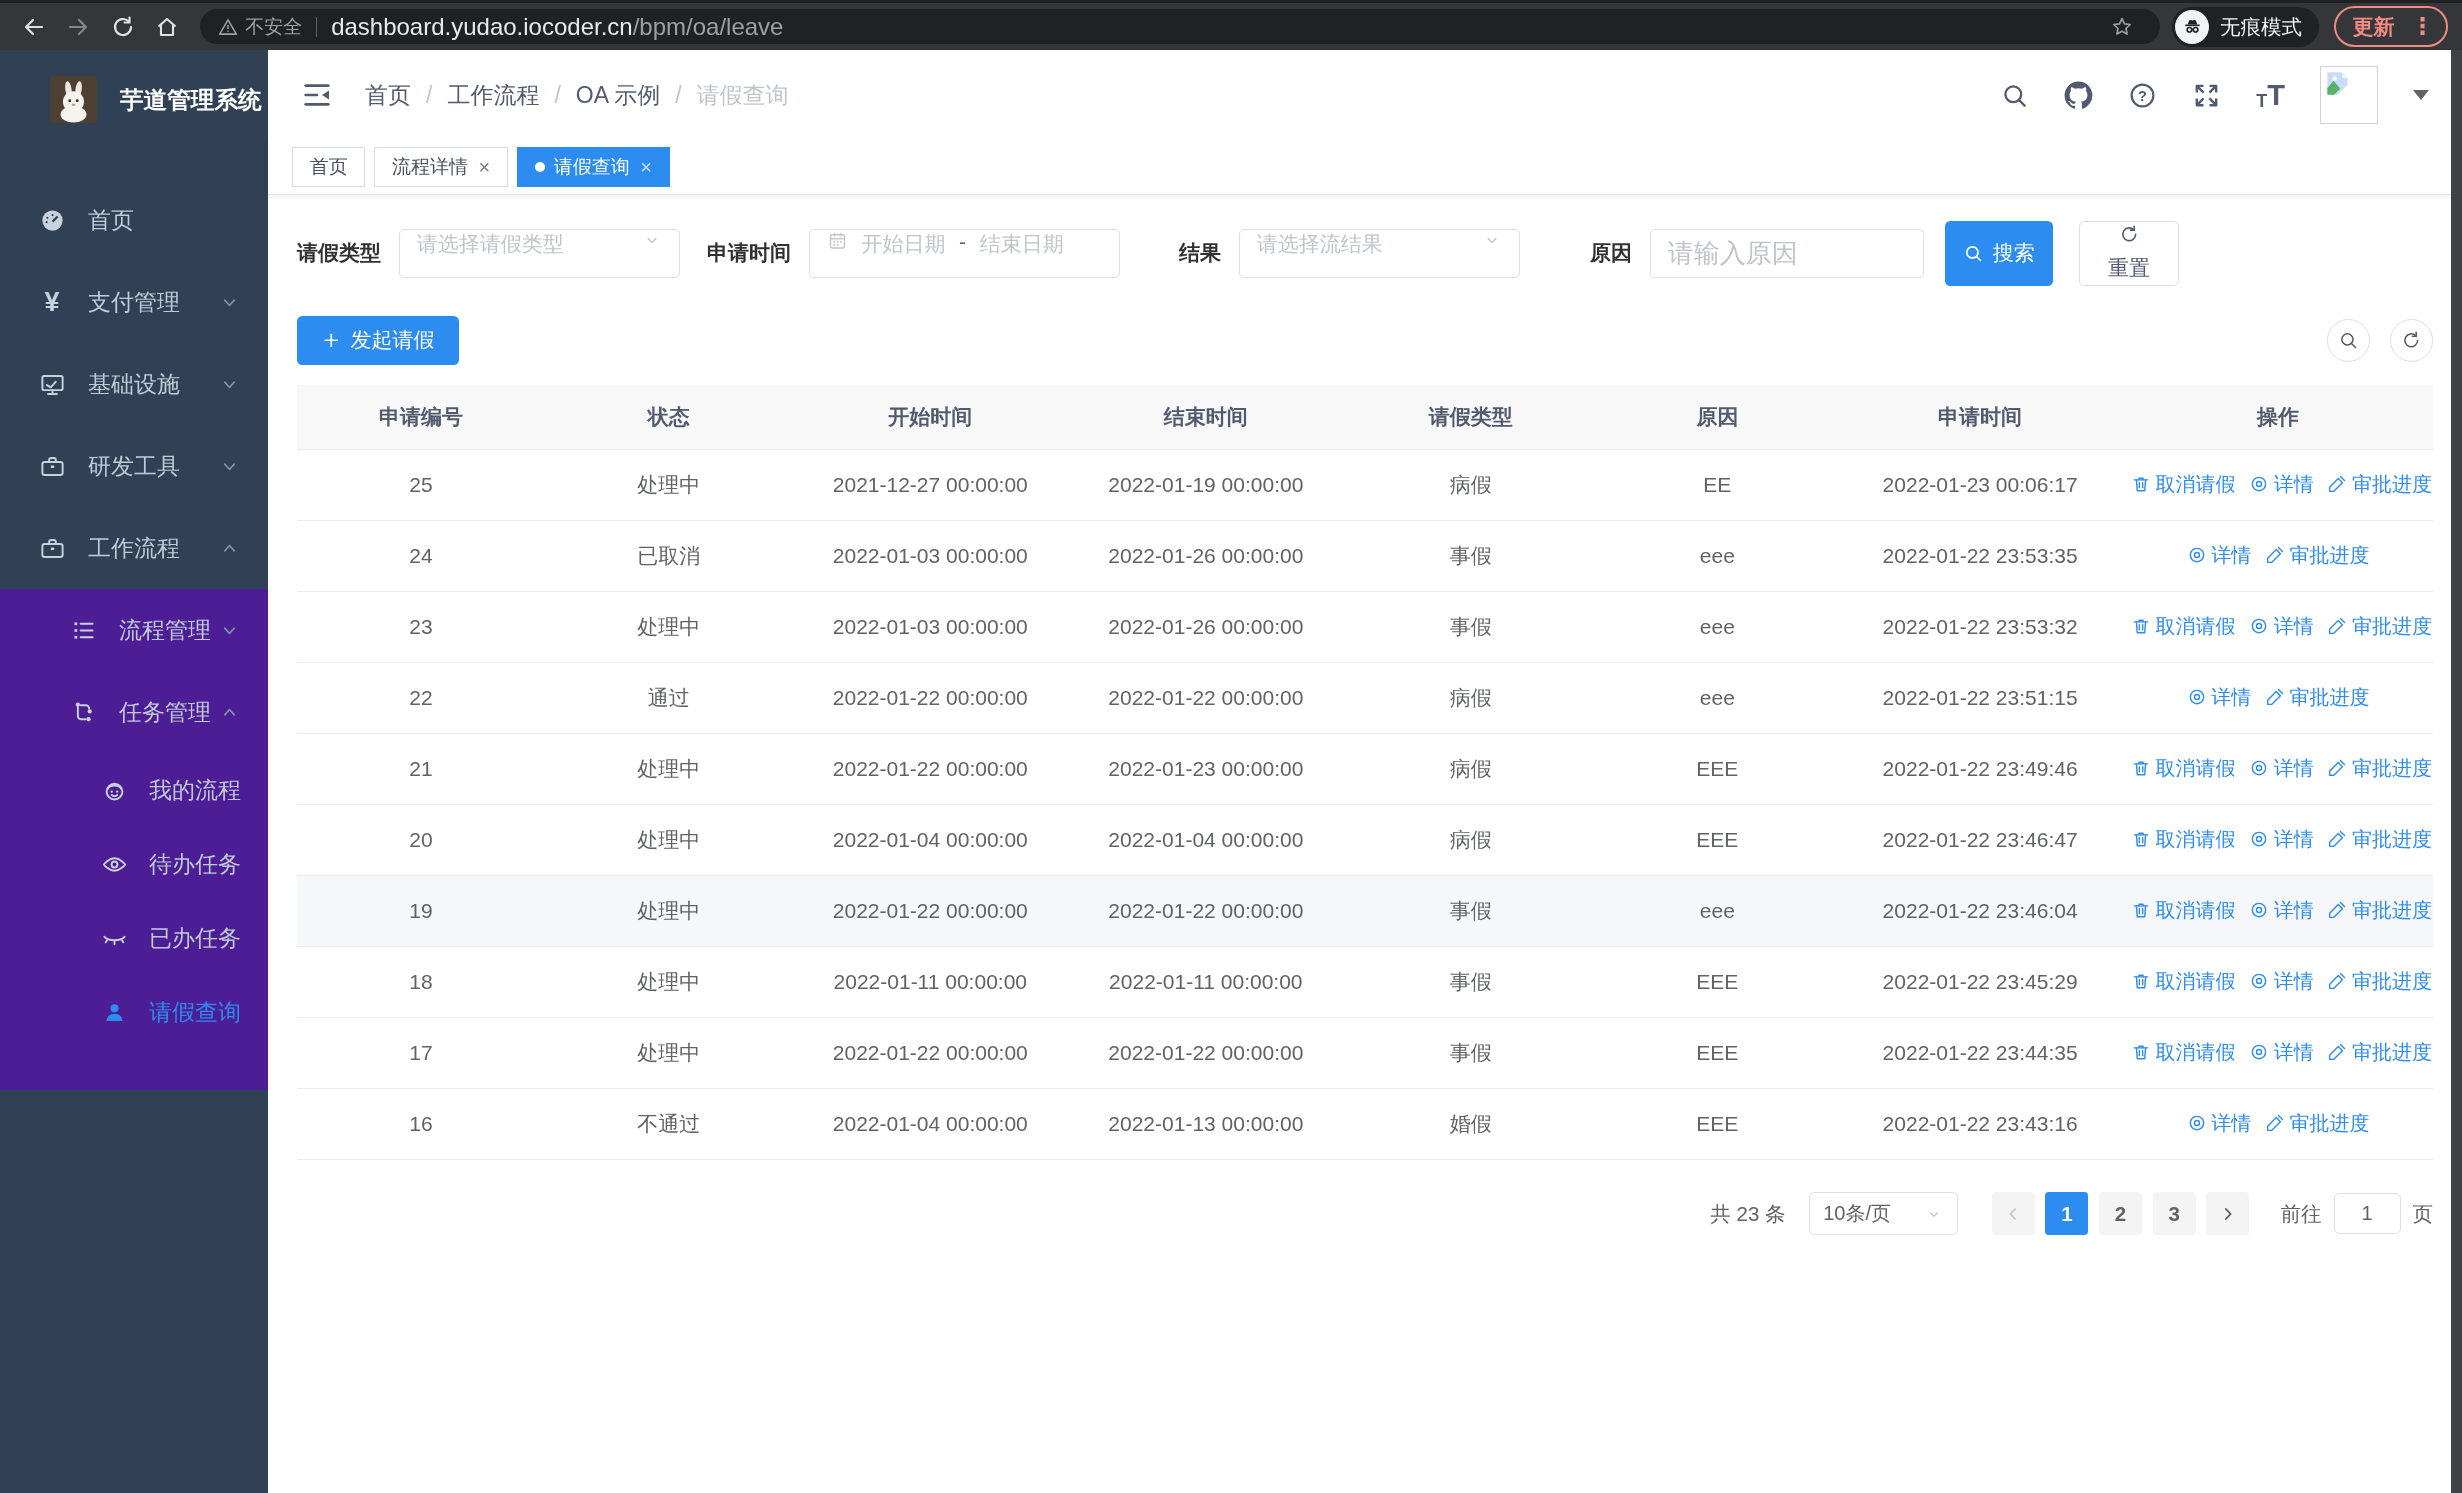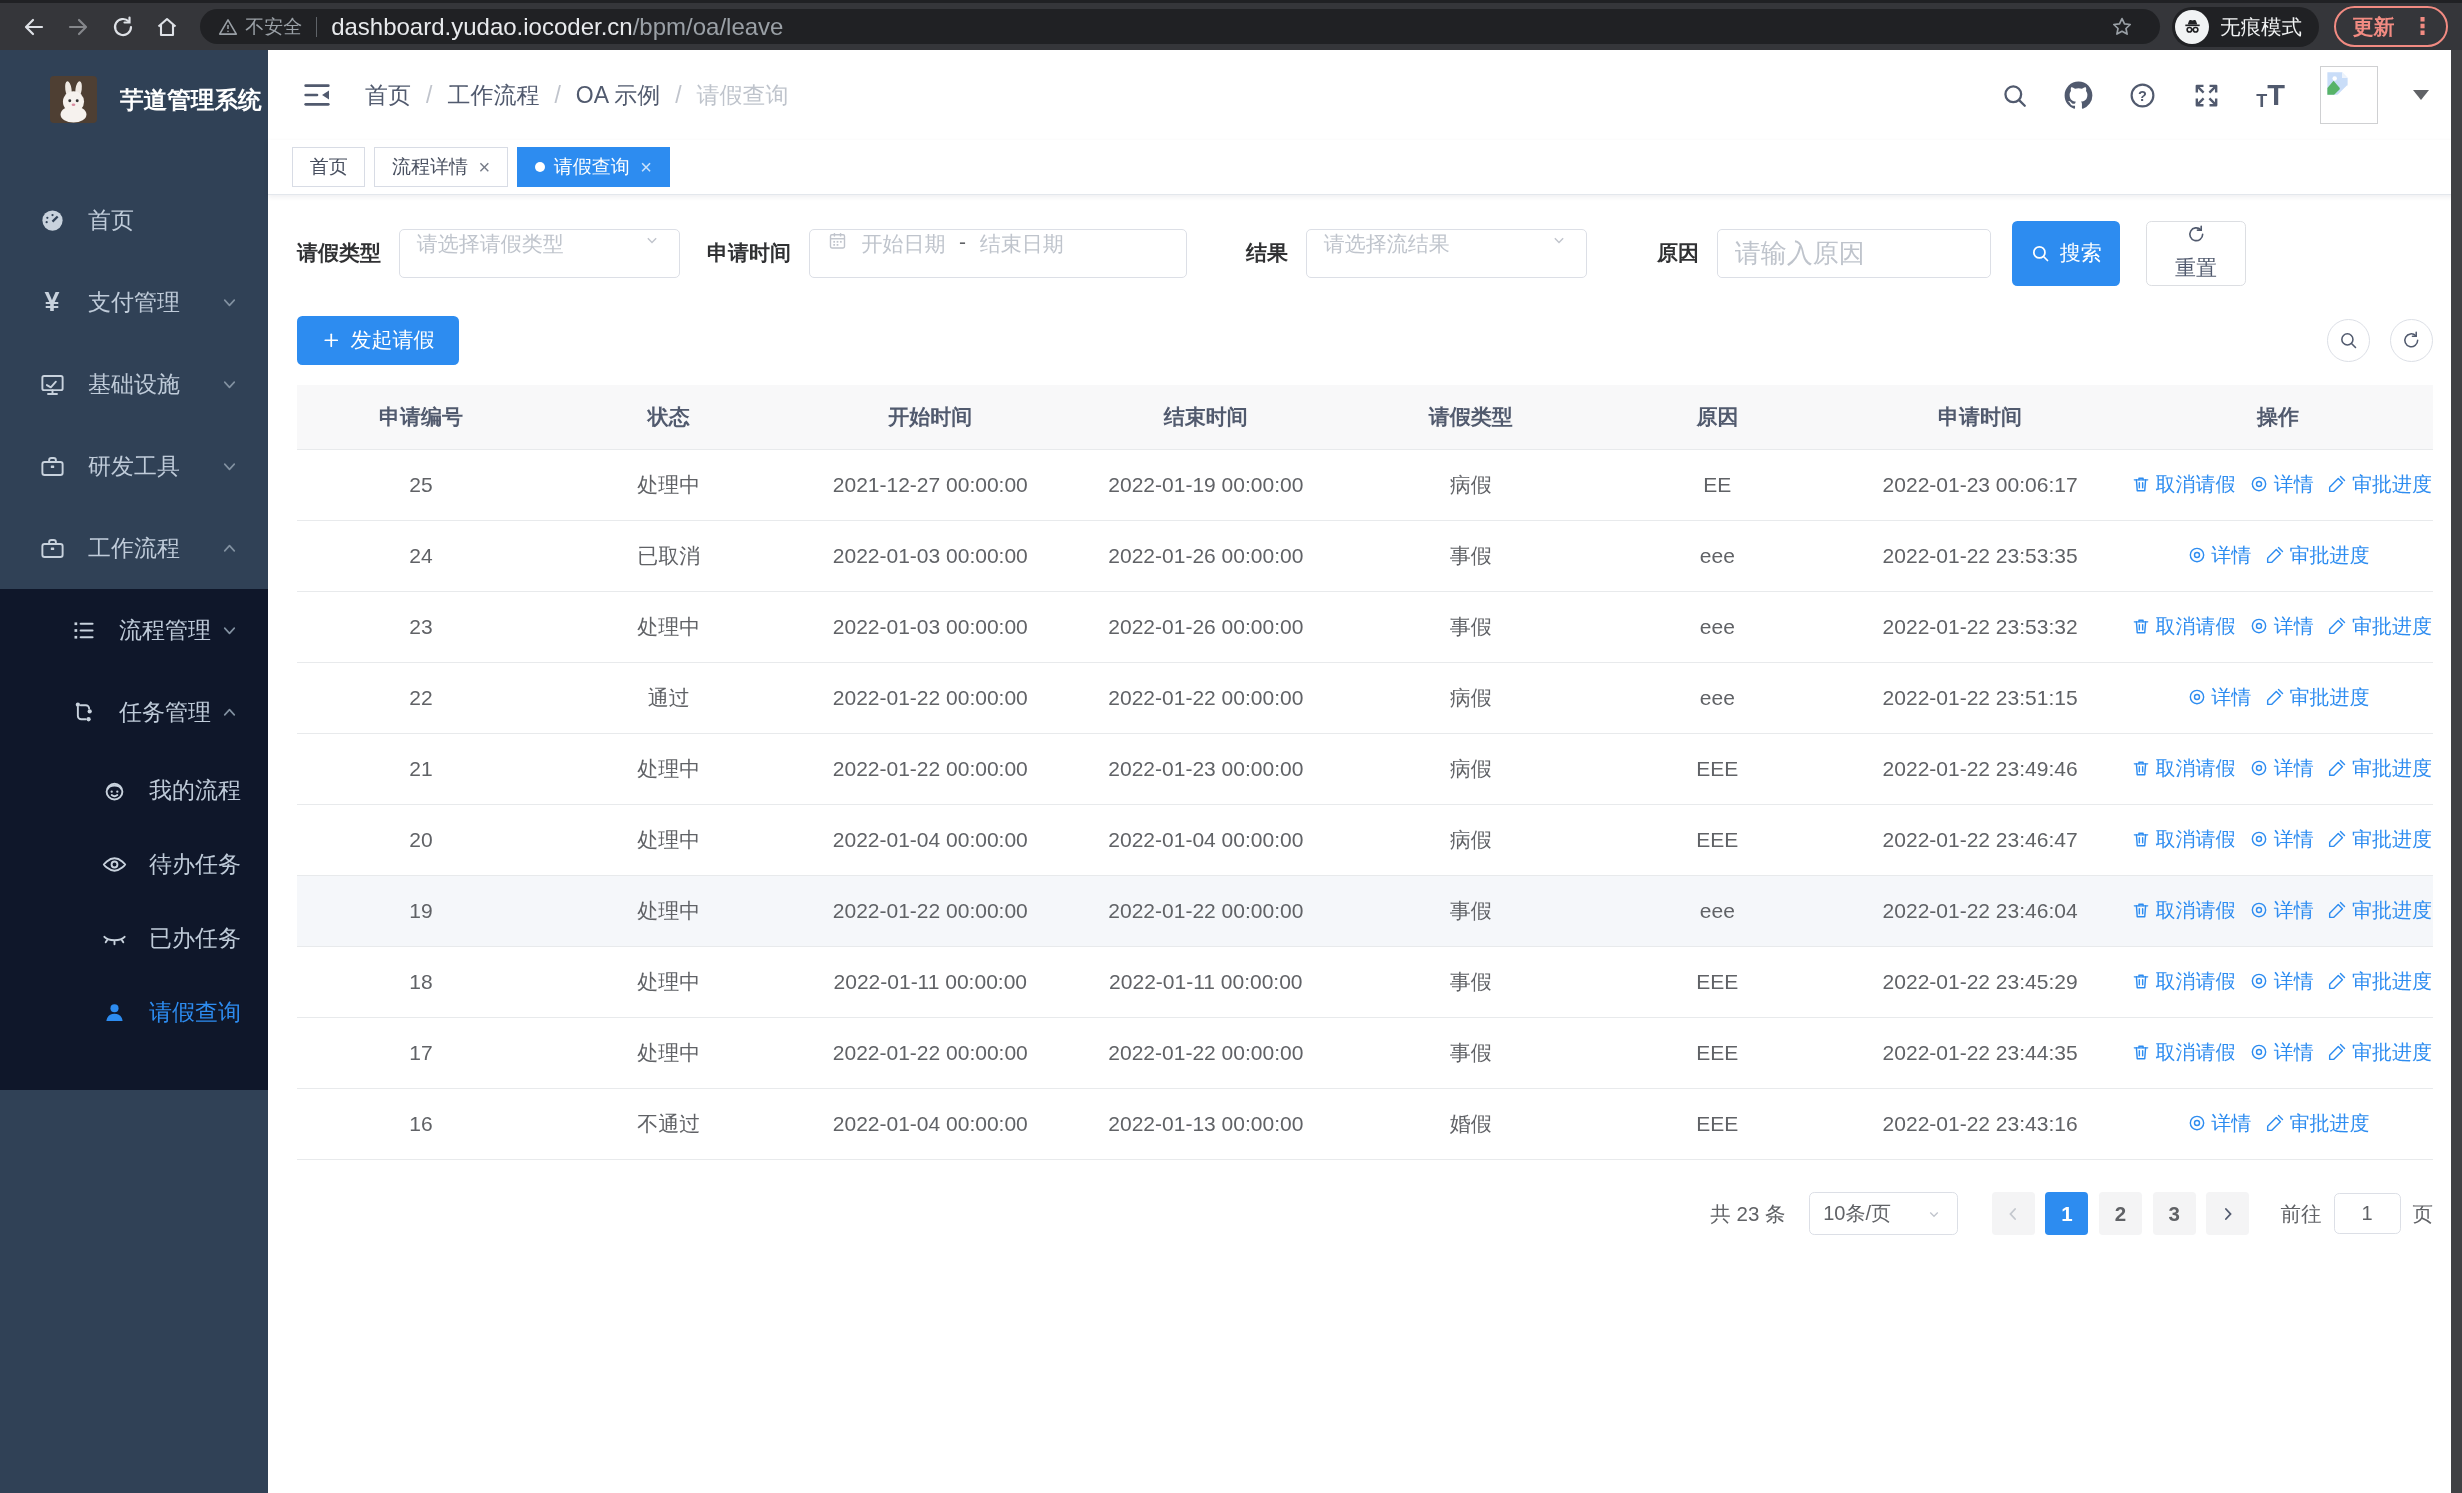--- a/index.html
+++ b/index.html
@@ -43,21 +43,21 @@
   .app-title { margin-left:23px; font-size:23.6px; font-weight:bold; color:#fff; white-space:nowrap; }
   .menu { padding-top:30px; }
   .menu-item { height:82px; display:flex; align-items:center; padding:0 27px 0 37px;
     font-size:23px; cursor:pointer; }
   .mi-icon { width:30px; display:flex; justify-content:center; color:#c8d2dd; }
   .mi-icon svg { width:27px; height:27px; }
   .yen-glyph { font-size:27px; font-weight:bold; line-height:1; }
   .mi-label { margin-left:21px; white-space:nowrap; }
   .mi-chevron { margin-left:auto; color:#8291a1; }
   .mi-chevron svg { width:23px; height:23px; }
-  .submenu { background:#0f172a; padding-bottom:41px; }
+  .submenu { background:#4c1d95; padding-bottom:41px; }
   .menu-item.lvl1 { padding-left:68px; }
   .menu-item.lvl2 { padding-left:100px; height:74px; }
   .menu-item.active { color:#2d8cf0; }
   .menu-item.active .mi-icon { color:#2d8cf0; }
 
   
   .main { flex:1; display:flex; flex-direction:column; background:#fff; min-width:0; }
   .topbar { height:90px; display:flex; align-items:center; padding:0 33px 0 33px; }
   .hamburger { color:#515a6e; } .hamburger svg { width:32px; height:32px; }
   .breadcrumb { display:flex; align-items:center; margin-left:32px; font-size:23px; color:#515a6e; }
@@ -84,21 +84,21 @@
 
   .content { flex:1; padding:15px 29px 0 29px; }
 
   
   .filter-row { display:flex; align-items:center; margin:10.6px 0 0 0; font-size:21px; }
   .f-label { font-weight:bold; color:#303133; margin-right:18px; white-space:nowrap; }
   .ctl { height:49px; border:0.8px solid #dcdfe6; border-radius:5px; background:#fff;
     display:flex; align-items:flex-start; padding:0 16.7px; color:#bfc4cc; font-size:21px; }
   .ctl .chev { margin-left:auto; color:#c0c4cc; } .ctl .chev svg { width:20px; height:20px; }
   .ctl.select-type { width:281px; margin-right:27px; }
-  .ctl.daterange  { width:378px; margin-right:59px; gap:13.7px; }
+  .ctl.daterange  { width:311px; margin-right:59px; gap:13.7px; }
   .ctl.daterange .cal { color:#c0c4cc; } .ctl.daterange .cal svg { width:21px; height:21px; }
   .ctl.daterange .dsep { color:#606266; }
   .ctl.select-result { width:281px; margin-right:70px; }
   .ctl.reason-input { width:274px; margin-right:21px; padding:0; }
   .ctl.reason-input input { border:none; outline:none; width:100%; height:100%; border-radius:5.3px;
     padding:0 16.7px; font-size:26px; color:#606266; font-family:inherit; }
   .ctl.reason-input input::placeholder { color:#bfc4cc; }
   .btn { height:65px; border-radius:5.3px; display:inline-flex; align-items:center; justify-content:center;
     gap:9px; font-size:21px; cursor:pointer; border:0.8px solid transparent; white-space:nowrap; }
   .btn svg { width:20.5px; height:20.5px; }

